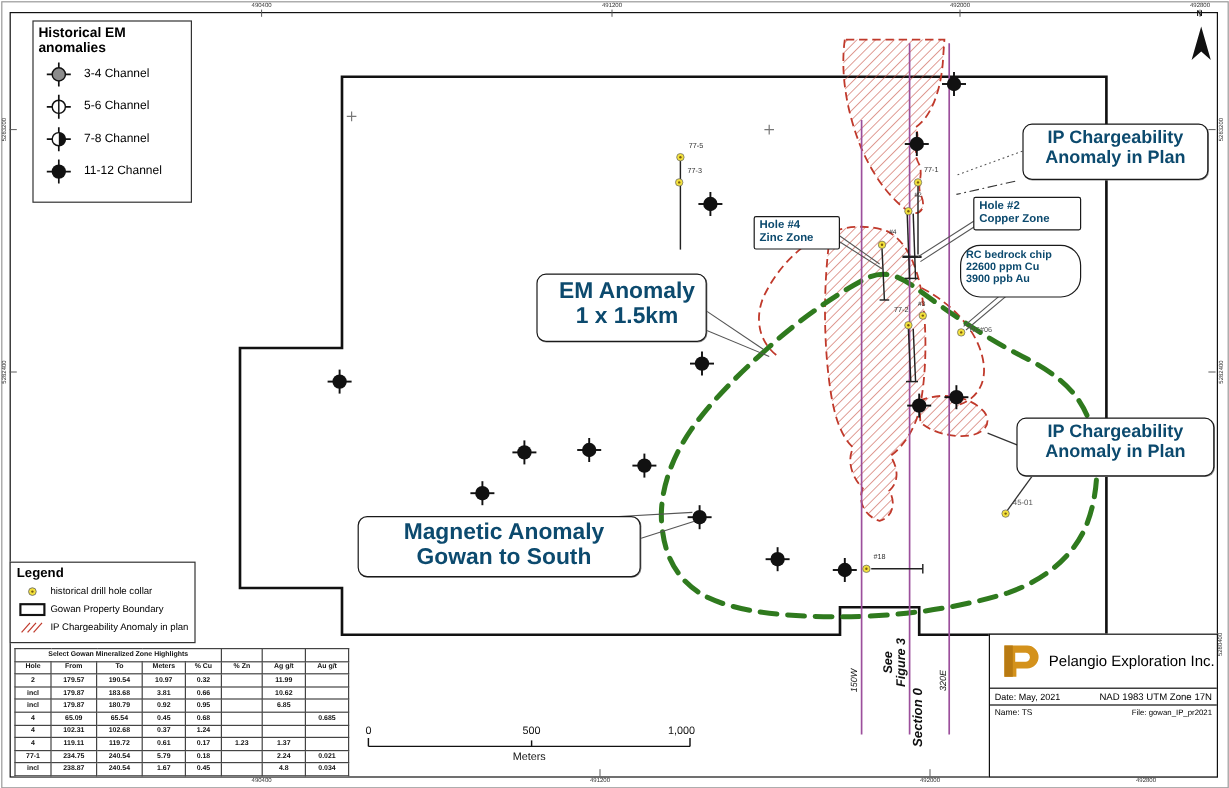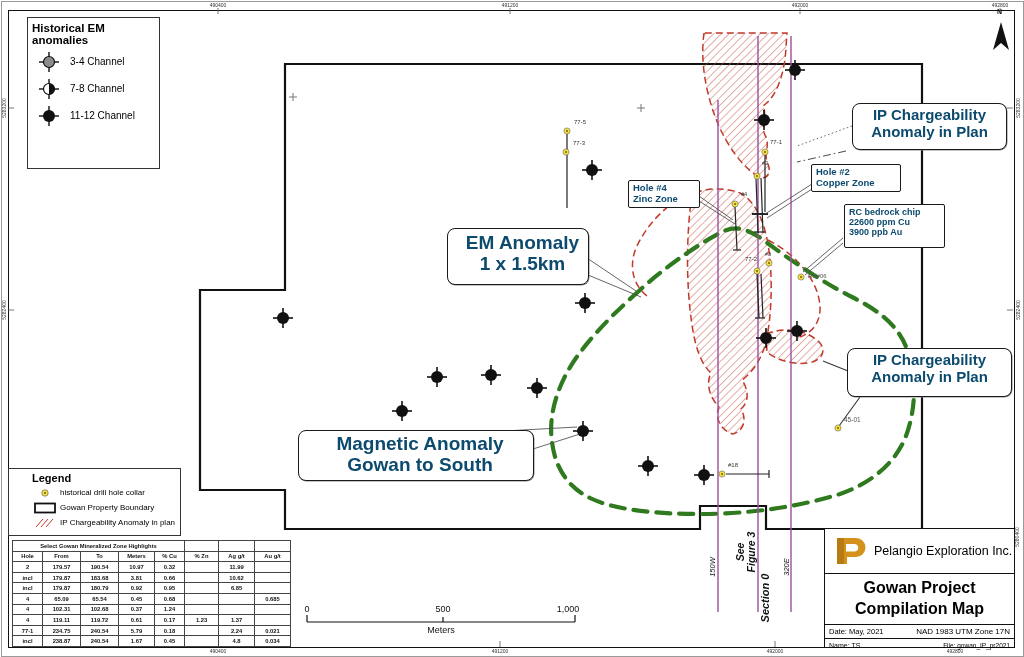--- a/index.html
+++ b/index.html
@@ -183,35 +183,44 @@
           <line x1="3" y1="13" x2="23" y2="13" stroke="#111" stroke-width="1.4"></line>
           <circle cx="13" cy="13" r="5.5" fill="#8c8c8c" stroke="#111" stroke-width="1.2"></circle>
         </svg>
       <span style="font-size:10px;margin-left:8px;">3-4 Channel</span>
     </div>
     <div class="legend-row" style="height:27px;padding-left:8px;">
       <svg width="26" height="26">
           <line x1="13" y1="3" x2="13" y2="23" stroke="#111" stroke-width="1.4"></line>
           <line x1="3" y1="13" x2="23" y2="13" stroke="#111" stroke-width="1.4"></line>
           <circle cx="13" cy="13" r="5.5" fill="#fff" stroke="#111" stroke-width="1.2"></circle>
+          <line x1="13" y1="7.5" x2="13" y2="18.5" stroke="#111" stroke-width="1.2"></line>
+        </svg>
+      <span style="font-size:10px;margin-left:8px;">5-6 Channel</span>
+    </div>
+    <div class="legend-row" style="height:27px;padding-left:8px;">
+      <svg width="26" height="26">
+          <line x1="13" y1="3" x2="13" y2="23" stroke="#111" stroke-width="1.4"></line>
+          <line x1="3" y1="13" x2="23" y2="13" stroke="#111" stroke-width="1.4"></line>
+          <circle cx="13" cy="13" r="5.5" fill="#fff" stroke="#111" stroke-width="1.2"></circle>
           <path d="M13,7.5 A5.5,5.5 0 0 1 13,18.5 Z" fill="#111"></path>
         </svg>
       <span style="font-size:10px;margin-left:8px;">7-8 Channel</span>
     </div>
     <div class="legend-row" style="height:27px;padding-left:8px;">
       <svg width="26" height="26">
           <line x1="13" y1="3" x2="13" y2="23" stroke="#111" stroke-width="1.4"></line>
           <line x1="3" y1="13" x2="23" y2="13" stroke="#111" stroke-width="1.4"></line>
           <circle cx="13" cy="13" r="6" fill="#111"></circle>
         </svg>
       <span style="font-size:10px;margin-left:8px;">11-12 Channel</span>
     </div>
   </div>
 
-  <div class="panel" style="left:8px;top:468px;width:153px;height:66px;padding-left:18px;">
+  <div class="panel" style="left:8px;top:468px;width:153px;height:66px;">
     <div style="font-size:11px;font-weight:bold;padding:3px 0 1px 5px;">Legend</div>
     <div class="legend-row" style="height:15px;padding-left:10px;">
       <svg width="16" height="12">
           <circle cx="8" cy="6" r="3.2" fill="#f3e13c" stroke="#666" stroke-width="0.7"></circle>
           <circle cx="8" cy="6" r="1" fill="#7a5c10"></circle>
         </svg>
       <span style="font-size:8px;margin-left:7px;">historical drill hole collar</span>
     </div>
     <div class="legend-row" style="height:15px;padding-left:6px;">
       <svg width="24" height="12">
@@ -363,21 +372,21 @@
   <div class="callout small-call" style="left:628px;top:180px;width:66px;height:24px;font-size:9.5px;padding:2px 0 0 4px;">
     <div>Hole #4</div>
     <div>Zinc Zone</div>
   </div>
 
   <div class="callout small-call" style="left:811px;top:164px;width:84px;height:24px;font-size:9.5px;padding:2px 0 0 4px;">
     <div>Hole #2</div>
     <div>Copper Zone</div>
   </div>
 
-  <div class="callout small-call" style="left:844px;top:204px;width:95px;height:40px;font-size:9px;padding:2px 0 0 4px;">
+  <div class="callout small-call" style="left:800px;top:204px;width:95px;height:40px;font-size:9px;padding:2px 0 0 4px;border-radius:17px;">
     <div>RC bedrock chip</div>
     <div>22600 ppm Cu</div>
     <div>3900 ppb Au</div>
   </div>
 
   <span class="t drill-lbl" style="left:574px;top:119px;">77-5</span>
   <span class="t drill-lbl" style="left:573px;top:140px;">77-3</span>
   <span class="t drill-lbl" style="left:770px;top:139px;">77-1</span>
   <span class="t drill-lbl" style="left:762px;top:160px;font-size:5.5px;">#2</span>
   <span class="t drill-lbl" style="left:741px;top:191px;font-size:5.5px;">#4</span>
@@ -402,24 +411,20 @@
 
   <div class="tb" style="left:824px;top:528px;width:189px;height:118px;">
     <div style="height:44px;display:flex;align-items:center;">
       <svg width="38" height="32" style="margin-left:7px;">
         <path d="M5 3 H24 A9.5 9.5 0 0 1 24 22 H15 V29 H5 Z" fill="#d4921c"></path>
         <path d="M5 3 H12 V29 H5 Z" fill="#b87a12"></path>
         <path d="M14 9 H23 A3.8 3.8 0 0 1 23 16.5 H14 Z" fill="#fff"></path>
       </svg>
       <span style="font-size:12.5px;margin-left:4px;">Pelangio Exploration Inc.</span>
     </div>
-    <div style="border-top:1.4px solid #111;height:46px;text-align:center;font-weight:bold;font-size:16px;line-height:1.3;padding-top:4px;">
-      <div>Gowan Project</div>
-      <div>Compilation Map</div>
-    </div>
     <div class="tb-row" style="height:13px;font-size:7.5px;padding:0 4px;">
       <span>Date: May, 2021</span>
       <span style="font-size:8px;">NAD 1983 UTM Zone 17N</span>
     </div>
     <div class="tb-row" style="height:12px;font-size:7px;padding:0 4px;">
       <span>Name: TS</span>
       <span style="font-size:6.5px;">File: gowan_IP_pr2021</span>
     </div>
   </div>
 </div>

